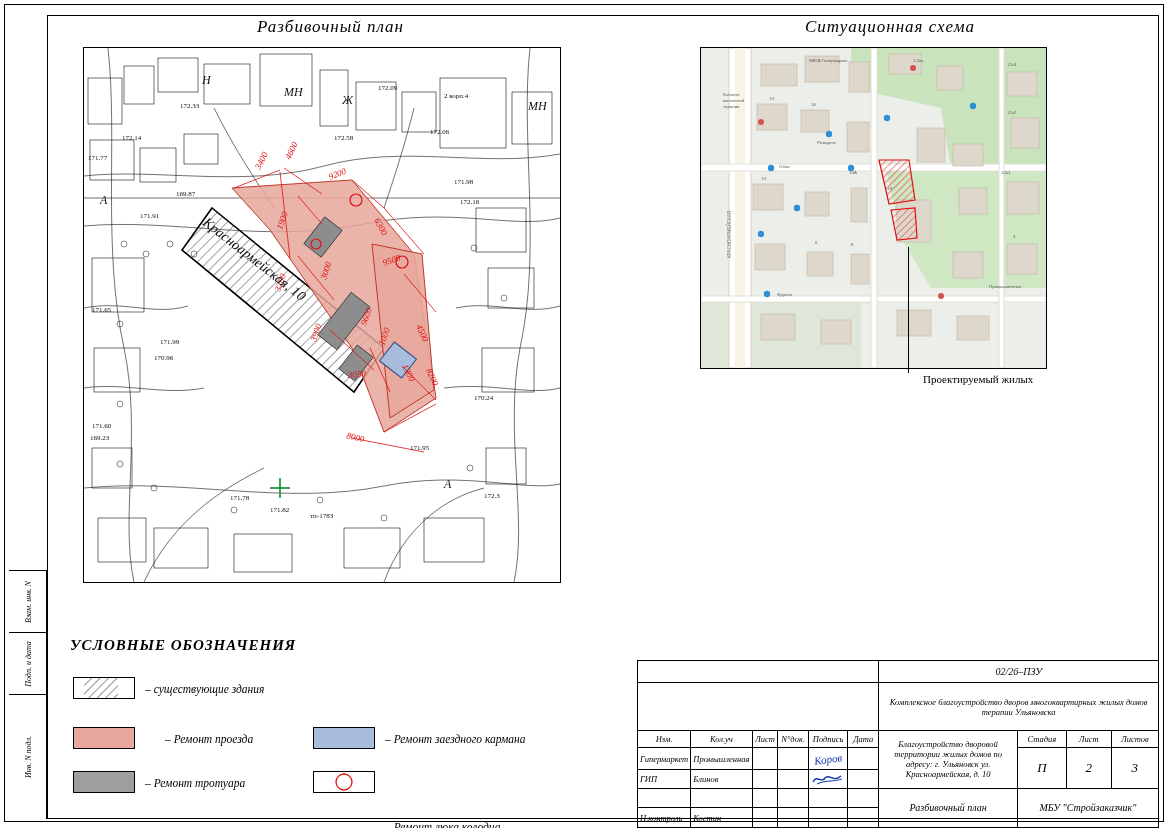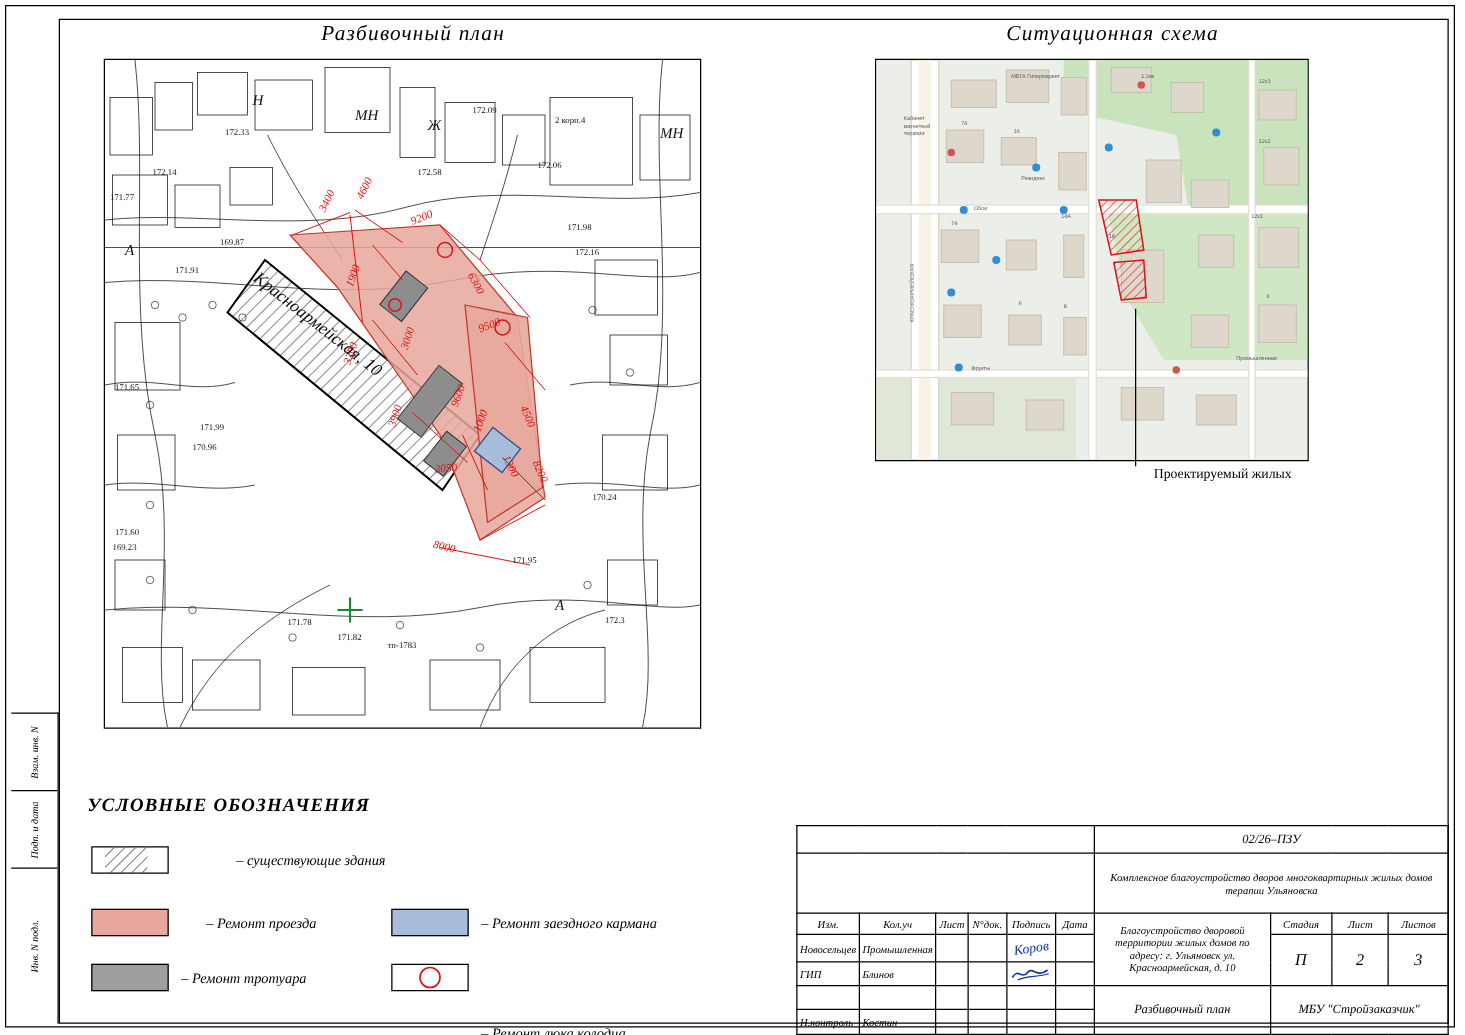--- a/index.html
+++ b/index.html
@@ -355,21 +355,21 @@
   <div class="swatch" style="left:68px;top:672px;width:62px;height:22px;background:#fff;overflow:hidden;">
     <svg width="62" height="22">
       <defs>
           <pattern id="lh" width="6" height="6" patternTransform="rotate(45)" patternUnits="userSpaceOnUse">
         <line x1="0" y1="0" x2="0" y2="6" stroke="#111" stroke-width="0.9"></line>
           </pattern>
         </defs>
       <rect x="10" y="0" width="34" height="22" fill="url(#lh)"></rect>
     </svg>
   </div>
-  <div class="lg" style="left:140px;top:678px;margin-left:44px;">– существующие здания</div>
+  <div class="lg" style="left:140px;top:678px;">– существующие здания</div>
 
   <div class="swatch" style="left:68px;top:722px;width:62px;height:22px;background:#e8a79c;"></div>
   <div class="lg" style="left:140px;top:728px;margin-left:20px;">– Ремонт проезда</div>
 
   <div class="swatch" style="left:308px;top:722px;width:62px;height:22px;background:#a8bcdc;"></div>
   <div class="lg" style="left:380px;top:728px;">– Ремонт заездного кармана</div>
 
   <div class="swatch" style="left:68px;top:766px;width:62px;height:22px;background:#9e9e9e;"></div>
   <div class="lg" style="left:140px;top:772px;">– Ремонт тротуара</div>
 
@@ -410,21 +410,21 @@
         <td class="c">Лист</td>
         <td class="c">N°док.</td>
         <td class="c">Подпись</td>
         <td class="c">Дата</td>
         <td rowspan="3" class="c">Благоустройство дворовой территории жилых домов по адресу: г. Ульяновск ул. Красноармейская, д. 10</td>
         <td class="c">Стадия</td>
         <td class="c">Лист</td>
         <td class="c">Листов</td>
       </tr>
       <tr style="height:13px;">
-        <td>Новосельцев</td>
+        <td>Гипермаркет</td>
         <td>Промышленная</td>
         <td></td>
             <td></td>
         <td class="c"><span class="sign">Коров</span></td>
         <td></td>
         <td rowspan="2" class="c stage">П</td>
         <td rowspan="2" class="c stage">2</td>
         <td rowspan="2" class="c stage">3</td>
       </tr>
       <tr style="height:13px;">

